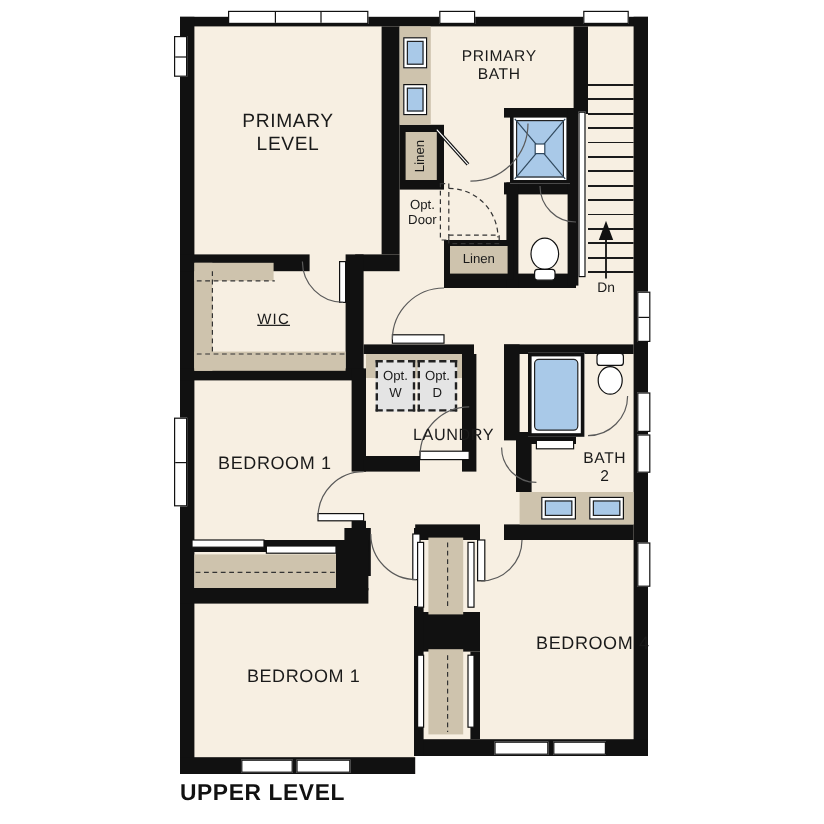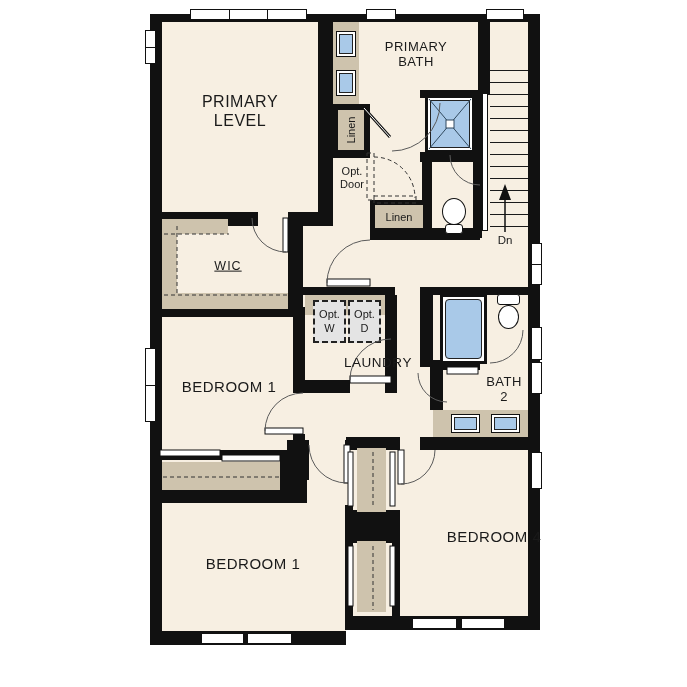--- a/index.html
+++ b/index.html
@@ -250,13 +250,14 @@
   <div class="lbl" style="left:253px;top:564px;font-size:15px;">BEDROOM 1</div>
   <div class="lbl" style="left:462px;top:537px;font-size:15px;margin-left:32px;">BEDROOM 4</div>
   <div class="lbl small annot" style="left:351px;top:130px;transform:translate(-50%,-50%) rotate(-90deg);">Linen</div>
   <div class="lbl small annot" style="left:399px;top:217px;">Linen</div>
   <div class="lbl small annot" style="left:352px;top:178px;">
     <div>Opt.</div>
     <div>Door</div>
   </div>
   <div class="lbl small" style="left:505px;top:241px;font-size:11.5px;">Dn</div>
 
+  <div id="title" style="left:150px;top:651px;">UPPER LEVEL</div>
 </div>
 
 </body></html>

